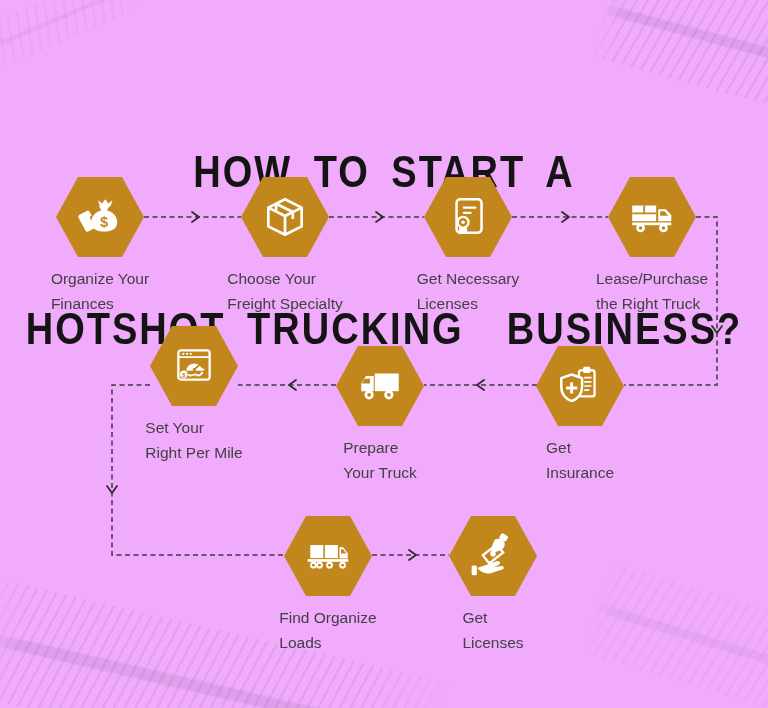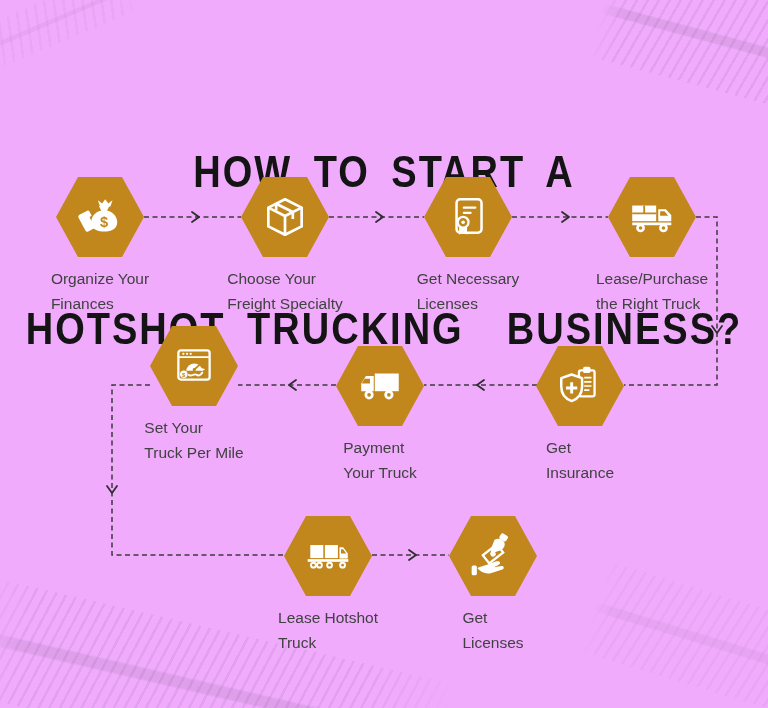--- a/index.html
+++ b/index.html
@@ -166,21 +166,21 @@
         <rect x="19" y="12" width="23" height="17" fill="#fff"></rect>
         <path d="M6 29 V21.5 l4.5 -7 H18 v14.5 z" fill="#fff"></path>
         <path d="M9.2 17 h5.2 v4.5 h-8 z" fill="#C1871C"></path>
         <circle cx="13.5" cy="32.5" r="4.4" fill="#fff"></circle>
           <circle cx="13.5" cy="32.5" r="1.8" fill="#C1871C"></circle>
         <circle cx="32.5" cy="32.5" r="4.4" fill="#fff"></circle>
           <circle cx="32.5" cy="32.5" r="1.8" fill="#C1871C"></circle>
       </svg>
     </div>
     <div class="step-label">
-      <div>Payment</div>
+      <div>Prepare</div>
       <div>Your Truck</div>
     </div>
   </div>
 
   <div class="step" style="left:99px;top:326px;">
     <div class="hex">
       <svg width="50" height="50" viewBox="0 0 48 48">
         <rect x="9" y="9" width="30" height="28" rx="2.5" fill="none" stroke="#fff" stroke-width="2.2"></rect>
         <path d="M9.5 15.5 H38.5" stroke="#fff" stroke-width="1.5" fill="none"></path>
         <circle cx="13.8" cy="12.3" r="1.1" fill="#fff"></circle>
@@ -190,21 +190,21 @@
         <path d="M24.2 27.5 L29 23.2" stroke="#C1871C" stroke-width="1.8" stroke-linecap="round" fill="none"></path>
         <circle cx="24.2" cy="27.5" r="1.5" fill="#C1871C"></circle>
         <circle cx="14.2" cy="32" r="3.6" fill="#fff"></circle>
         <text x="14.2" y="34.3" font-size="5.8" font-weight="bold" fill="#C1871C" text-anchor="middle" font-family="Liberation Sans, sans-serif">$</text>
         <path d="M19 32.5 c2.5 2.5 5 -2 7.5 0 c2.3 1.8 4.5 -0.5 5.5 -2.3" stroke="#fff" stroke-width="1.8" fill="none" stroke-linecap="round"></path>
         <path d="M31 25.8 l3.8 1.3 -3.6 2 z" fill="#fff"></path>
       </svg>
     </div>
     <div class="step-label">
       <div>Set Your</div>
-      <div>Truck Per Mile</div>
+      <div>Right Per Mile</div>
     </div>
   </div>
 
   <div class="step" style="left:233px;top:516px;">
     <div class="hex">
       <svg width="50" height="50" viewBox="0 0 48 48">
         <rect x="7" y="13.5" width="12.5" height="12.5" fill="#fff"></rect>
         <rect x="21" y="13.5" width="12.5" height="12.5" fill="#fff"></rect>
         <path d="M35 15.5 h3.6 l4.4 6 v5 h-8 z" fill="#fff"></path>
         <path d="M36.5 17.5 h2 l3 4 h-5 z" fill="#C1871C"></path>
@@ -213,22 +213,22 @@
           <circle cx="10" cy="32.8" r="1.3" fill="#C1871C"></circle>
         <circle cx="15.8" cy="32.8" r="3.2" fill="#fff"></circle>
           <circle cx="15.8" cy="32.8" r="1.3" fill="#C1871C"></circle>
         <circle cx="25.5" cy="32.8" r="3.2" fill="#fff"></circle>
           <circle cx="25.5" cy="32.8" r="1.3" fill="#C1871C"></circle>
         <circle cx="38" cy="32.8" r="3.2" fill="#fff"></circle>
           <circle cx="38" cy="32.8" r="1.3" fill="#C1871C"></circle>
       </svg>
     </div>
     <div class="step-label">
-      <div>Lease Hotshot</div>
-      <div>Truck</div>
+      <div>Find Organize</div>
+      <div>Loads</div>
     </div>
   </div>
 
   <div class="step" style="left:398px;top:516px;">
     <div class="hex">
       <svg width="50" height="50" viewBox="0 0 48 48">
         <g transform="rotate(-38 24 22)">
           <rect x="15.5" y="17" width="17" height="10" fill="none" stroke="#fff" stroke-width="2.2"></rect>
           <circle cx="24" cy="22" r="2.6" fill="#fff"></circle>
         </g>

